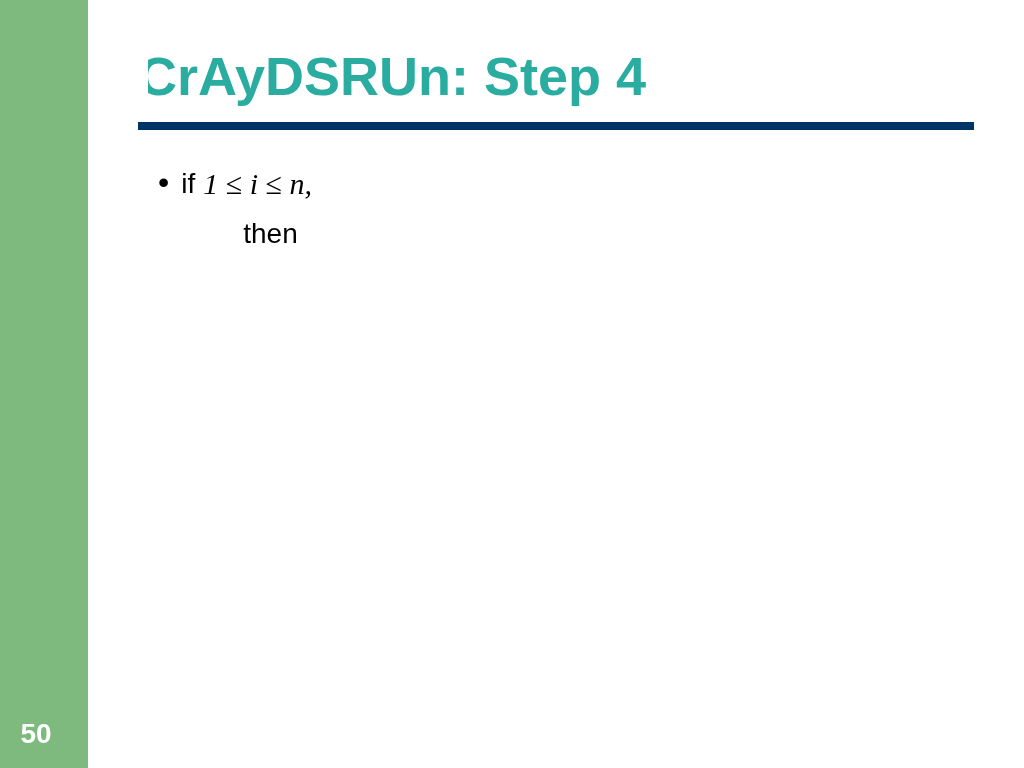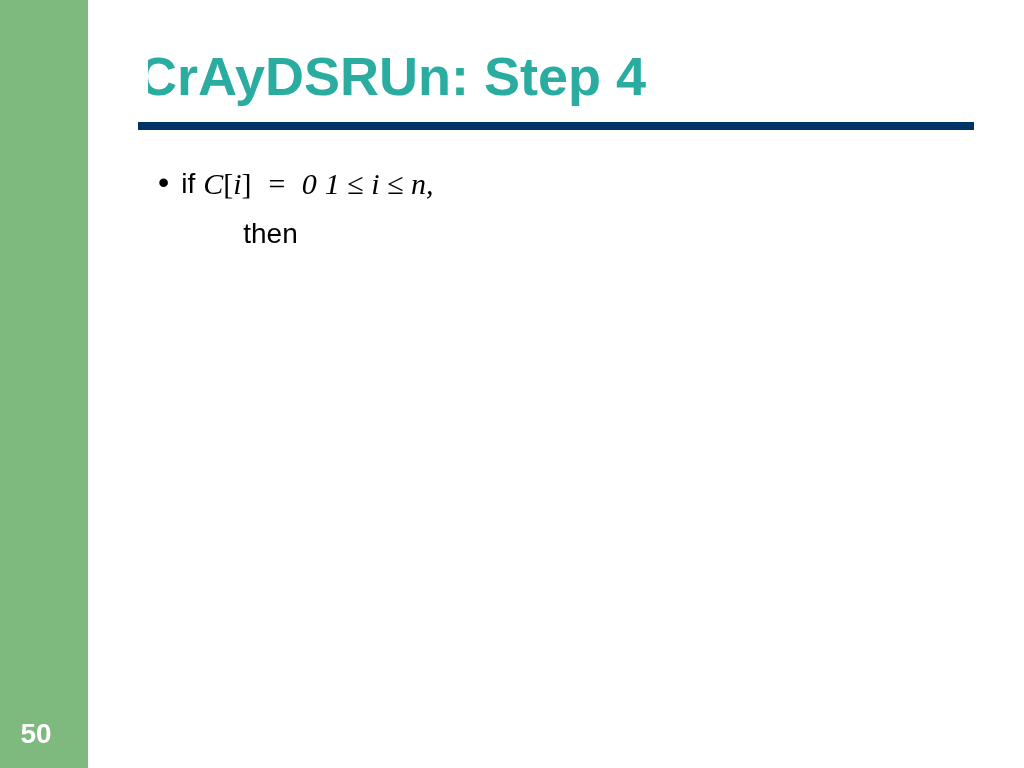--- a/index.html
+++ b/index.html
@@ -168,25 +168,20 @@
   <div class="divider"></div>
 
   <div class="bullet-section">
     <div class="bullet-item">
       <span class="bullet-dot">•</span>
       <div>
 
         <div class="math-line">
           <span class="keyword">if</span>
           <span class="math">
-            <i>C</i><span class="math-upright">[</span><i>i</i><span class="math-upright">]</span>
-            &nbsp;=&nbsp;
-            <i>0</i>
-          </span>
-          <span class="math">
             1&nbsp;≤&nbsp;<i>i</i>&nbsp;≤&nbsp;<i>n</i>,
           </span>
         </div>
 
         <div class="math-line2">
           <span class="keyword">then</span>
         </div>
       </div>
     </div>
   </div>

